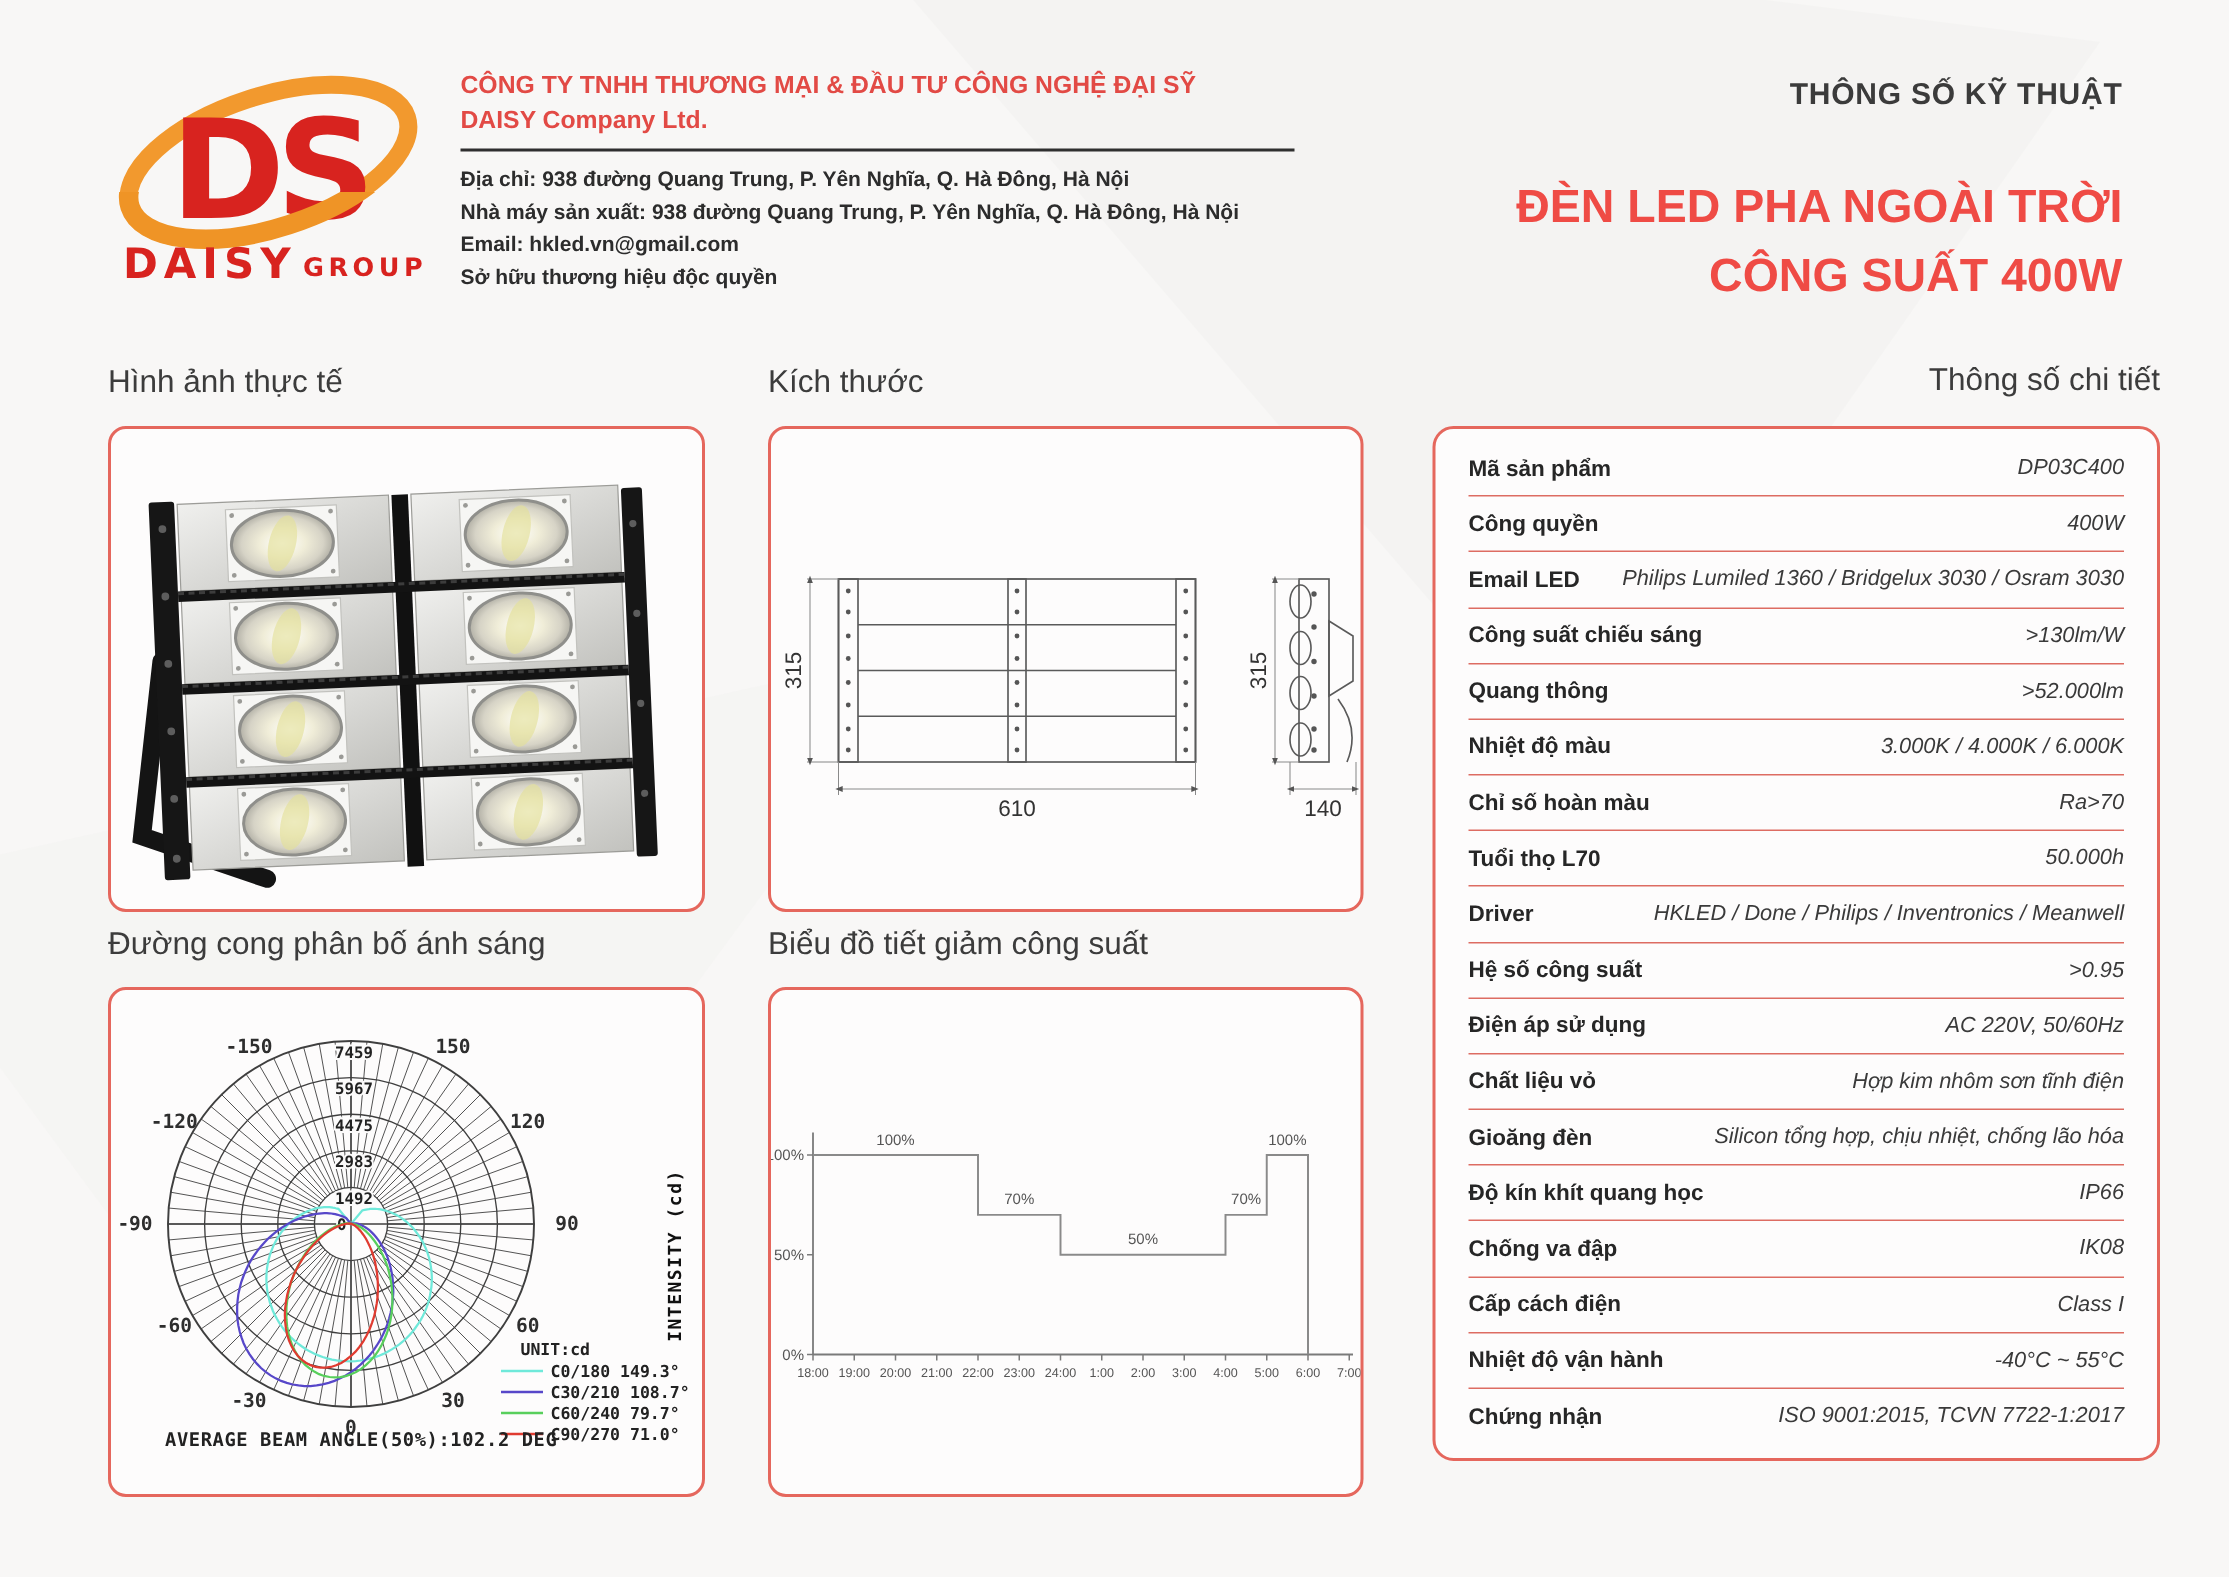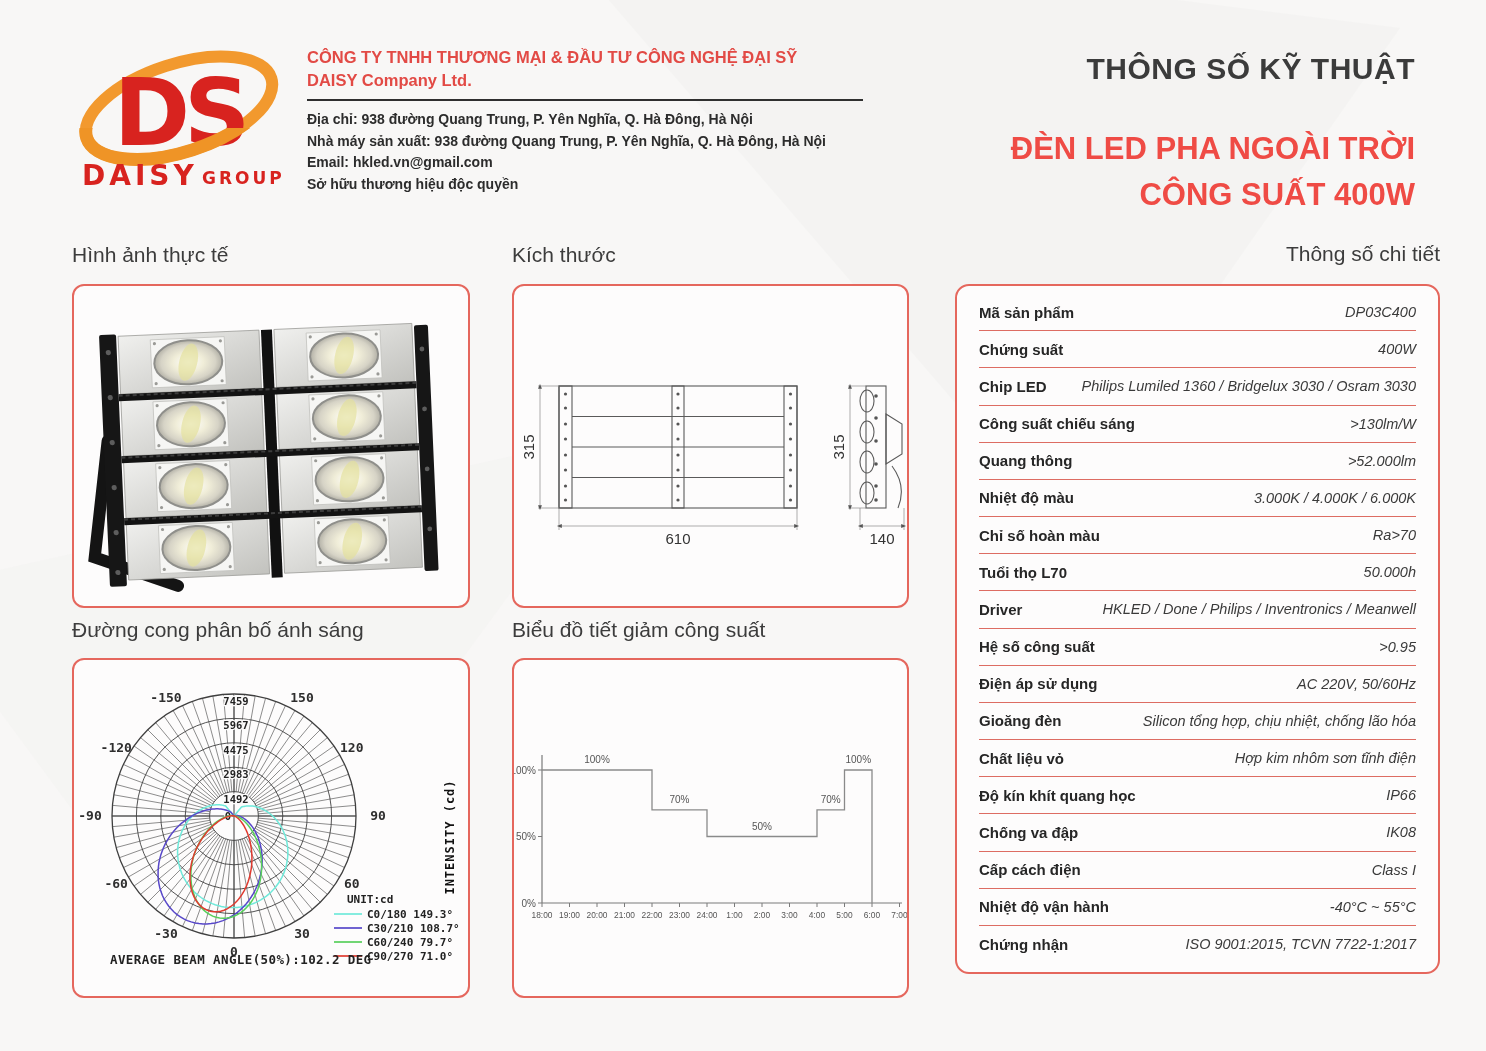--- a/index.html
+++ b/index.html
@@ -12,21 +12,21 @@
         clip-path:polygon(0 28%,100% 0,42% 100%);}
   .layer{position:absolute;inset:0;z-index:1;}
 
   
   .logo{position:absolute;left:72px;top:48px;width:218px;height:150px;}
   .company{position:absolute;left:307px;top:46px;width:566px;}
   .company .c-name{font-weight:bold;font-size:16.5px;line-height:23px;color:#e24a45;}
   .company .c-rule{border:none;border-top:2px solid #2f2f2f;margin:7px 0 8px 0;width:556px;}
   .company .c-line{font-weight:bold;font-size:14px;line-height:21.5px;color:#2c2c2c;}
   .titles{position:absolute;right:71px;top:52px;width:520px;text-align:right;}
-  .doc-title{font-weight:bold;font-size:30px;color:#3b3b3b;letter-spacing:.5px;}
+  .doc-title{font-weight:bold;font-size:20px;color:#3b3b3b;letter-spacing:.5px;}
   .prod-title{margin-top:40px;font-weight:bold;font-size:31px;line-height:46px;color:#ef4b45;}
 
   
   .section-title{position:absolute;font-weight:normal;font-size:21px;color:#3c3c3c;z-index:2;}
   .st-photo{left:72px;top:243px;}
   .st-dims{left:512px;top:243px;}
   .st-specs{left:955px;top:242px;width:485px;text-align:right;}
   .st-curve{left:72px;top:618px;}
   .st-power{left:512px;top:618px;}
 
@@ -460,25 +460,25 @@
           <text x="344.25" y="103" text-anchor="middle" class="sc-seg">100%</text>
         </svg>
     </div>
 
     <div class="box box-specs">
         <div class="spec-row">
           <div class="spec-label">Mã sản phẩm</div>
           <div class="spec-value">DP03C400</div>
         </div>
         <div class="spec-row">
-          <div class="spec-label">Chứng suất</div>
+          <div class="spec-label">Công quyền</div>
           <div class="spec-value">400W</div>
         </div>
         <div class="spec-row">
-          <div class="spec-label">Chip LED</div>
+          <div class="spec-label">Email LED</div>
           <div class="spec-value">Philips Lumiled 1360 / Bridgelux 3030 / Osram 3030</div>
         </div>
         <div class="spec-row">
           <div class="spec-label">Công suất chiếu sáng</div>
           <div class="spec-value">&gt;130lm/W</div>
         </div>
         <div class="spec-row">
           <div class="spec-label">Quang thông</div>
           <div class="spec-value">&gt;52.000lm</div>
         </div>
@@ -500,28 +500,28 @@
         </div>
         <div class="spec-row">
           <div class="spec-label">Hệ số công suất</div>
           <div class="spec-value">&gt;0.95</div>
         </div>
         <div class="spec-row">
           <div class="spec-label">Điện áp sử dụng</div>
           <div class="spec-value">AC 220V, 50/60Hz</div>
         </div>
         <div class="spec-row">
+          <div class="spec-label">Chất liệu vỏ</div>
+          <div class="spec-value">Hợp kim nhôm sơn tĩnh điện</div>
+        </div>
+        <div class="spec-row">
           <div class="spec-label">Gioăng đèn</div>
           <div class="spec-value">Silicon tổng hợp, chịu nhiệt, chống lão hóa</div>
         </div>
         <div class="spec-row">
-          <div class="spec-label">Chất liệu vỏ</div>
-          <div class="spec-value">Hợp kim nhôm sơn tĩnh điện</div>
-        </div>
-        <div class="spec-row">
           <div class="spec-label">Độ kín khít quang học</div>
           <div class="spec-value">IP66</div>
         </div>
         <div class="spec-row">
           <div class="spec-label">Chống va đập</div>
           <div class="spec-value">IK08</div>
         </div>
         <div class="spec-row">
           <div class="spec-label">Cấp cách điện</div>
           <div class="spec-value">Class I</div>

